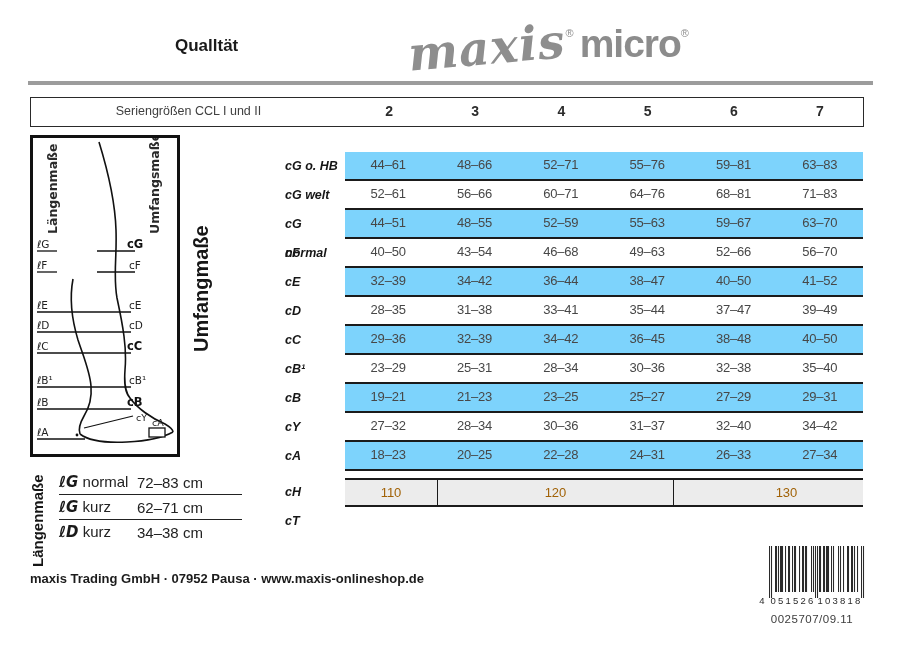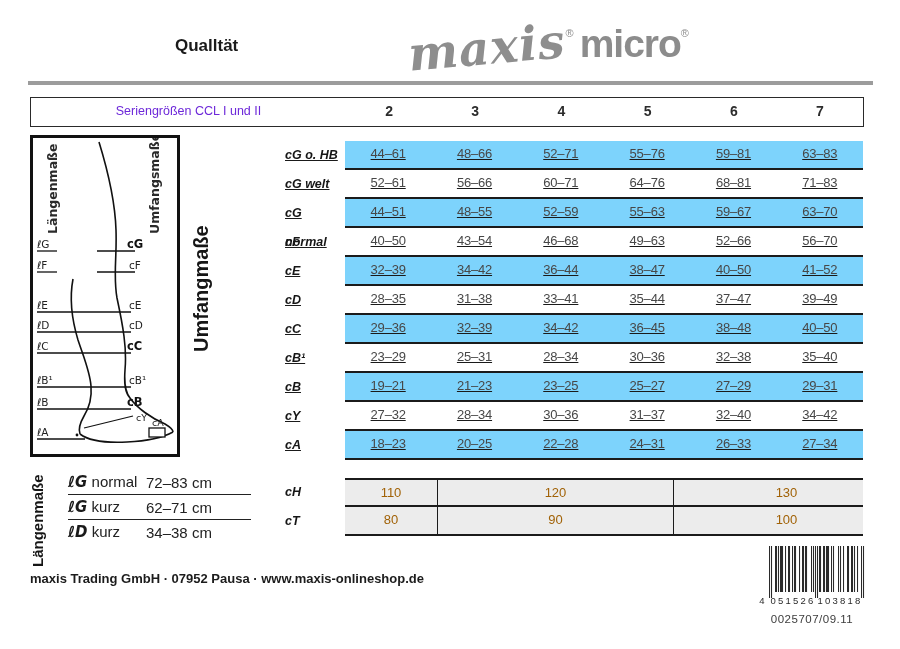--- a/index.html
+++ b/index.html
@@ -13,55 +13,55 @@
   .logo{position:absolute;left:408px;top:24px;display:flex;align-items:flex-start;}
   .logo-script{display:inline-block;font-family:"DejaVu Serif",serif;font-style:italic;font-weight:bold;
                font-size:47px;line-height:1;color:#8e8e8e;transform:rotate(-5deg);letter-spacing:1px;}
   .reg{font-size:11px;color:#8e8e8e;margin-top:3px;}
   .logo-bold{font-weight:bold;font-size:39px;line-height:1;color:#8c8c8c;letter-spacing:-1px;margin-left:6px;}
   .gray-rule{position:absolute;left:28px;top:81px;width:845px;height:4px;background:#9c9c9c;}
 
   
   .sizes-box{position:absolute;left:30px;top:97px;width:834px;height:30px;box-sizing:border-box;
              border:1.5px solid #2a2a2a;display:flex;align-items:stretch;}
-  .sizes-label{width:315px;text-align:center;font-size:12.5px;color:#6d28d9;line-height:27px;}
+  .sizes-label{width:315px;text-align:center;font-size:12.5px;color:#404040;line-height:27px;}
   .sizes-cols{flex:1;display:flex;}
   .scol{flex:1;text-align:center;font-weight:bold;font-size:14px;color:#2c2c2c;line-height:27px;}
 
   
   .diagram-box{position:absolute;left:30px;top:135px;width:150px;height:322px;box-sizing:border-box;
                border:3px solid #111;background:#fff;}
   .dg-title{font-size:12.5px;font-weight:600;fill:#2a2a2a;font-family:"DejaVu Sans","Liberation Sans",sans-serif;}
   .dg-lab{font-size:10.5px;fill:#222;font-family:"DejaVu Sans","Liberation Sans",sans-serif;}
   .dg-lab-b{font-size:11.5px;font-weight:bold;fill:#111;font-family:"DejaVu Sans","Liberation Sans",sans-serif;}
   .dg-lab-s{font-size:9.5px;fill:#222;font-family:"DejaVu Sans","Liberation Sans",sans-serif;}
   .outer-umfang{position:absolute;left:190px;top:352px;width:126px;font-size:20px;font-weight:bold;color:#161616;
                 transform:rotate(-90deg);transform-origin:0 0;letter-spacing:0px;}
 
   
-  .mtable{position:absolute;left:285px;top:141px;width:578px;text-decoration:underline;}
+  .mtable{position:absolute;left:285px;top:152px;width:578px;}
   .mrow{display:flex;height:29px;}
   .mlabel{width:60px;font-weight:bold;font-style:italic;font-size:12.5px;line-height:29px;color:#161616;}
   .mcells{flex:1;display:flex;box-sizing:border-box;border-bottom:2px solid #1b1b1b;}
   .mcells.shaded{background:#7dd3fc;}
   .mcell{flex:1;text-align:center;font-size:13px;color:#474747;line-height:26px;letter-spacing:-0.2px;}
 
   
   .merged{position:absolute;left:285px;top:478px;width:578px;}
   .merged .mcells{background:#ececec;}
   .merged .mrow:first-child .mcells{border-top:2px solid #1b1b1b;}
   .mc{box-sizing:border-box;text-align:center;font-size:13px;color:#a16207;line-height:26px;}
   .mc.w1{width:92px;}
   .mc.w2{width:236px;border-left:1.8px solid #1b1b1b;}
   .mc.w3{width:190px;border-left:1.8px solid #1b1b1b;padding-left:36px;}
 
   
   .len-title{position:absolute;left:29px;top:567px;width:100px;font-size:15px;font-weight:bold;color:#161616;
              transform:rotate(-90deg);transform-origin:0 0;}
-  .len-table{position:absolute;left:68px;top:470px;width:183px;}
+  .len-table{position:absolute;left:59px;top:470px;width:183px;}
   .len-row{display:flex;height:24px;align-items:center;border-bottom:1.5px solid #222;}
   .len-row:last-child{border-bottom:none;}
   .lkeywrap{width:78px;font-size:15px;}
   .lkey{font-family:"DejaVu Sans","Liberation Sans",sans-serif;font-weight:bold;font-style:italic;}
   .lsuf{font-size:15px;color:#222;}
   .lval{font-size:15px;color:#222;}
 
   
   .footer{position:absolute;left:30px;top:571px;font-size:13px;font-weight:bold;color:#1c1c1c;}
   .barcode{position:absolute;left:756px;top:546px;width:112px;text-align:center;}
@@ -274,25 +274,20 @@
       <div class="mrow">
         <div class="mlabel">cH</div>
         <div class="mcells">
           <div class="mc w1">110</div>
           <div class="mc w2">120</div>
           <div class="mc w3">130</div>
         </div>
       </div>
       <div class="mrow">
         <div class="mlabel">cT</div>
-        <div class="mcells">
-          <div class="mc w1">80</div>
-          <div class="mc w2">90</div>
-          <div class="mc w3">100</div>
-        </div>
       </div>
     </div>
 
   <div class="len-title">Längenmaße</div>
   <div class="len-table">
       <div class="len-row">
         <span class="lkeywrap"><span class="lkey">ℓG</span> <span class="lsuf">normal</span></span>
         <span class="lval">72–83 cm</span>
       </div>
       <div class="len-row">

